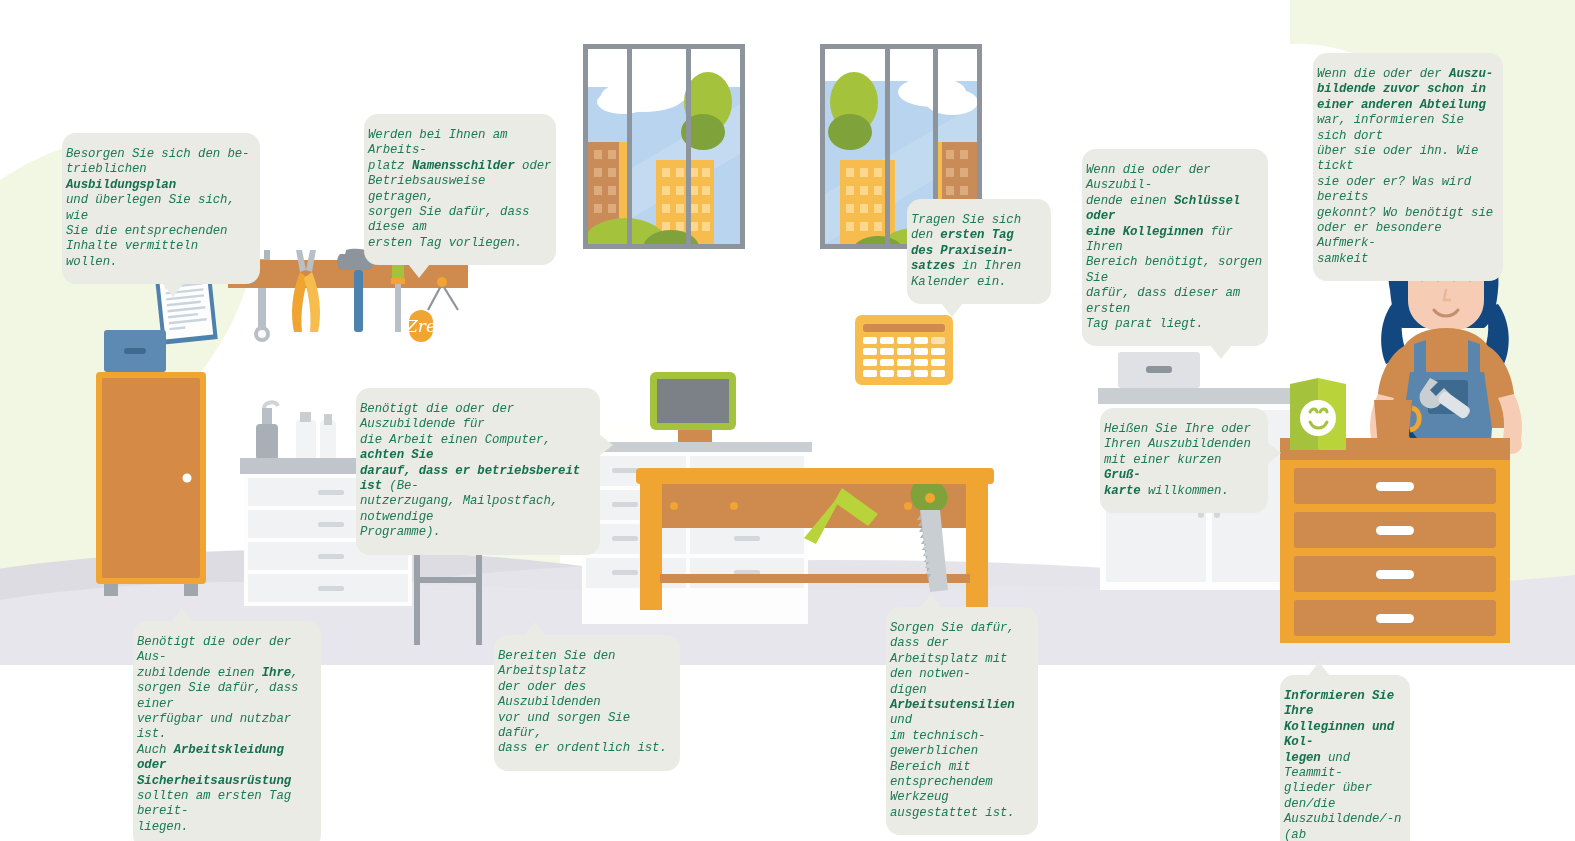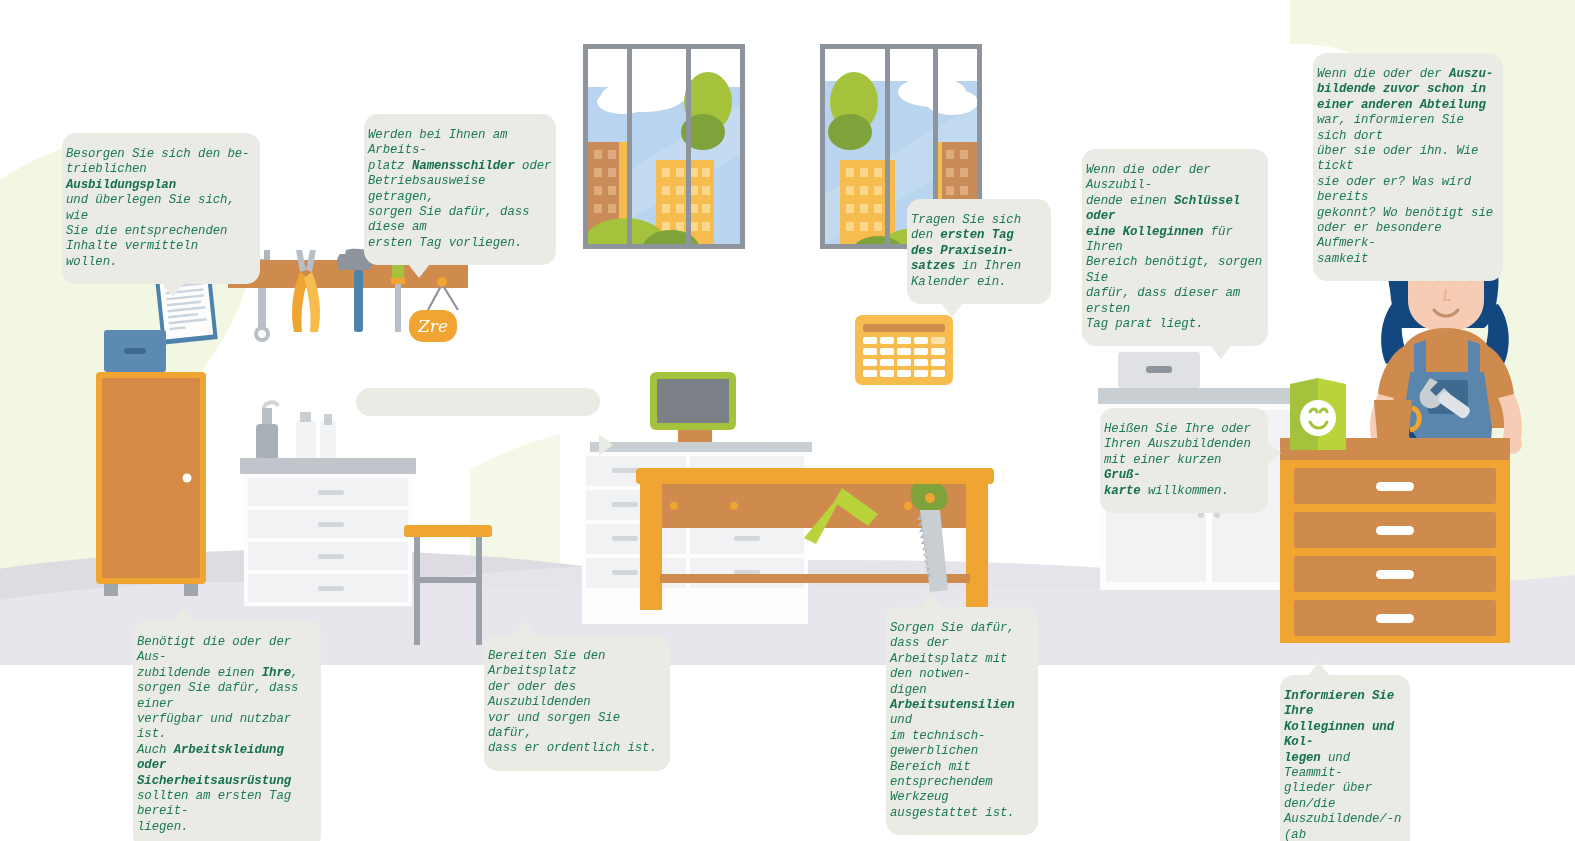--- a/index.html
+++ b/index.html
@@ -115,21 +115,21 @@
       <rect x="163" y="30" width="14" height="6" fill="#f0a431"></rect>
       <rect x="167" y="36" width="6" height="48" fill="#b8bfc6"></rect>
     </g>
 
     <g>
       <path d="M214,36 L200,62" stroke="#8d949b" stroke-width="2.2" fill="none"></path>
       <path d="M214,36 L230,62" stroke="#8d949b" stroke-width="2.2" fill="none"></path>
       <circle cx="214" cy="34" r="5" fill="#f0a431"></circle>
     </g>
   </svg>
-  <div class="abs" style="left:409px;top:310px;width:48px;height:32px;background:#f0a431;border-radius:14px;
+  <div class="abs" style="left:409px;top:310px;width:24px;height:32px;background:#f0a431;border-radius:14px;
               display:flex;align-items:center;justify-content:center;">
     <span style="color:#fff;font-family:'DejaVu Serif',serif;font-style:italic;font-size:17px;">Zre</span>
   </div>
 
   <svg class="abs" style="left:88px;top:330px;" width="130" height="280" viewBox="0 0 130 280">
     <rect x="16" y="0" width="62" height="42" rx="3" fill="#5d8ab2"></rect>
     <rect x="36" y="18" width="22" height="6" rx="3" fill="#3f6a90"></rect>
     <rect x="8" y="42" width="110" height="212" rx="4" fill="#f0a431"></rect>
     <rect x="14" y="48" width="98" height="200" rx="2" fill="#d58a46"></rect>
     <circle cx="99" cy="148" r="4.5" fill="#ffffff"></circle>
@@ -483,20 +483,26 @@
   <div class="bubble" style="left:1313px;top:53px;width:190px;">
     <span>
       Wenn die oder der <b>Auszu-</b><br><b>bildende zuvor schon in</b><br>
       <b>einer anderen Abteilung</b><br>war, informieren Sie sich dort<br>
       über sie oder ihn. Wie tickt<br>sie oder er? Was wird bereits<br>
       gekonnt? Wo benötigt sie<br>oder er besondere Aufmerk-<br>samkeit
     </span>
   </div>
 
   <div class="bubble" style="left:356px;top:388px;width:244px;">
+    <span>
+      Benötigt die oder der Auszubildende für<br>
+      die Arbeit einen Computer, <b>achten Sie</b><br>
+      <b>darauf, dass er betriebsbereit ist</b> (Be-<br>
+      nutzerzugang, Mailpostfach, notwendige<br>Programme).
+    </span>
     <span class="tail right" style="top:46px;"></span>
   </div>
 
   <div class="bubble" style="left:1100px;top:408px;width:168px;">
     <span>
       Heißen Sie Ihre oder<br>Ihren Auszubildenden<br>
       mit einer kurzen <b>Gruß-</b><br><b>karte</b> willkommen.
     </span>
     <span class="tail right" style="top:34px;"></span>
   </div>
@@ -504,21 +510,21 @@
   <div class="bubble" style="left:133px;top:621px;width:188px;">
     <span>
       Benötigt die oder der Aus-<br>zubildende einen <b>Ihre</b>,<br>
       sorgen Sie dafür, dass einer<br>verfügbar und nutzbar ist.<br>
       Auch <b>Arbeitskleidung oder</b><br><b>Sicherheitsausrüstung</b><br>
       sollten am ersten Tag bereit-<br>liegen.
     </span>
     <span class="tail up" style="left:38px;"></span>
   </div>
 
-  <div class="bubble" style="left:484px;top:635px;width:186px;">
+  <div class="bubble" style="left:494px;top:635px;width:186px;">
     <span>
       Bereiten Sie den Arbeitsplatz<br>der oder des Auszubildenden<br>
       vor und sorgen Sie dafür,<br>dass er ordentlich ist.
     </span>
     <span class="tail up" style="left:30px;"></span>
   </div>
 
   <div class="bubble" style="left:886px;top:607px;width:152px;">
     <span>
       Sorgen Sie dafür, dass der<br>Arbeitsplatz mit den notwen-<br>

